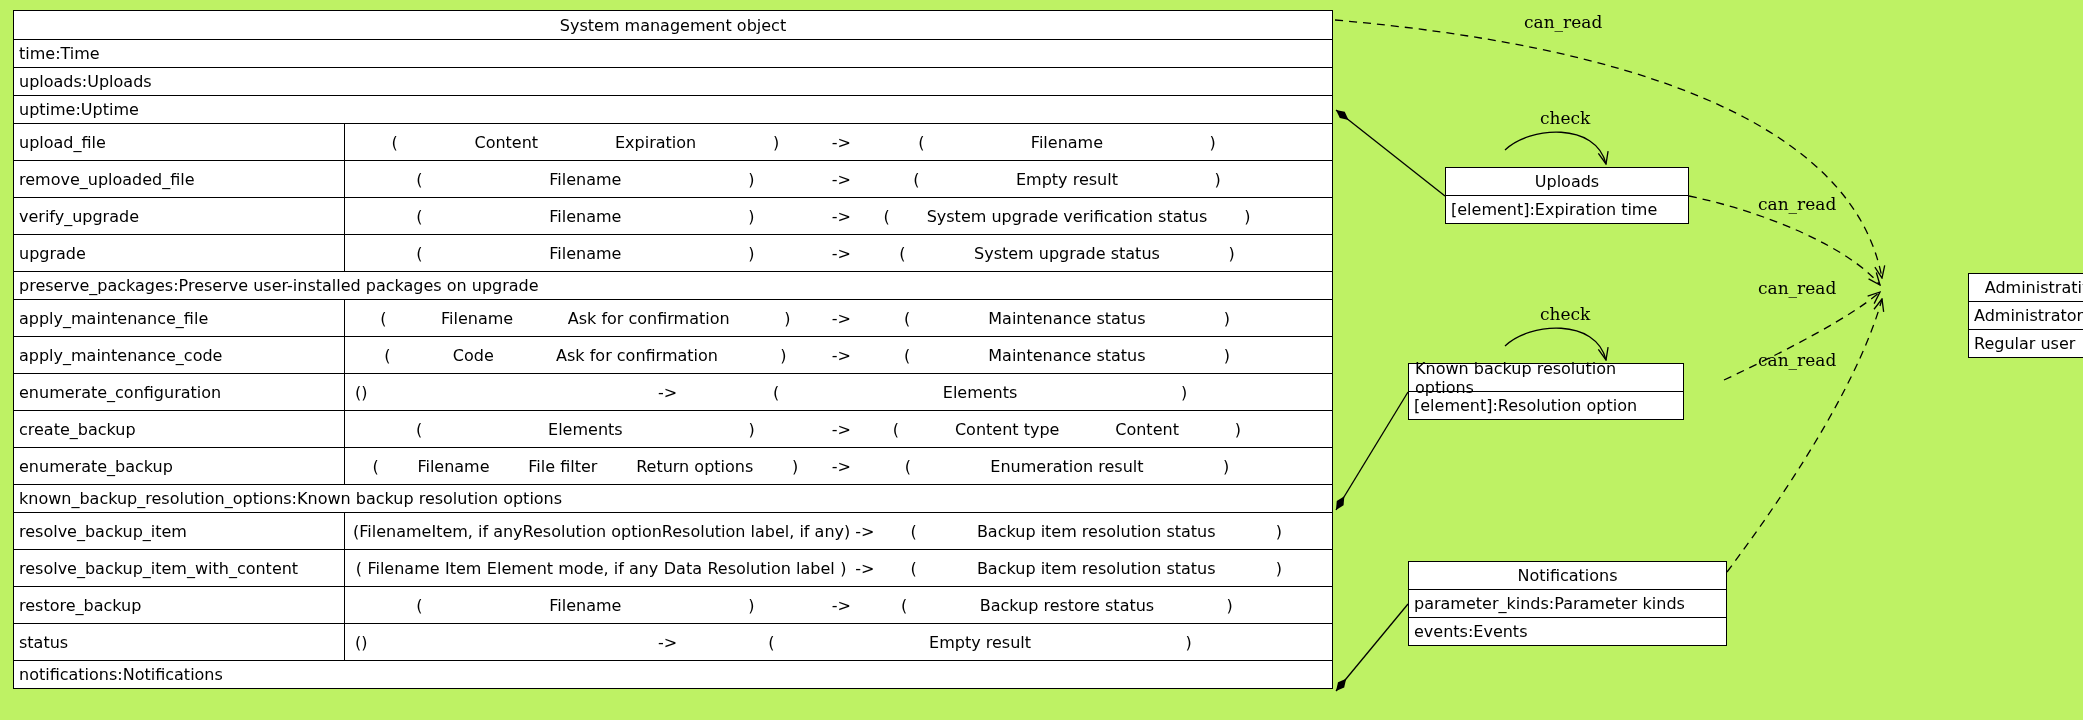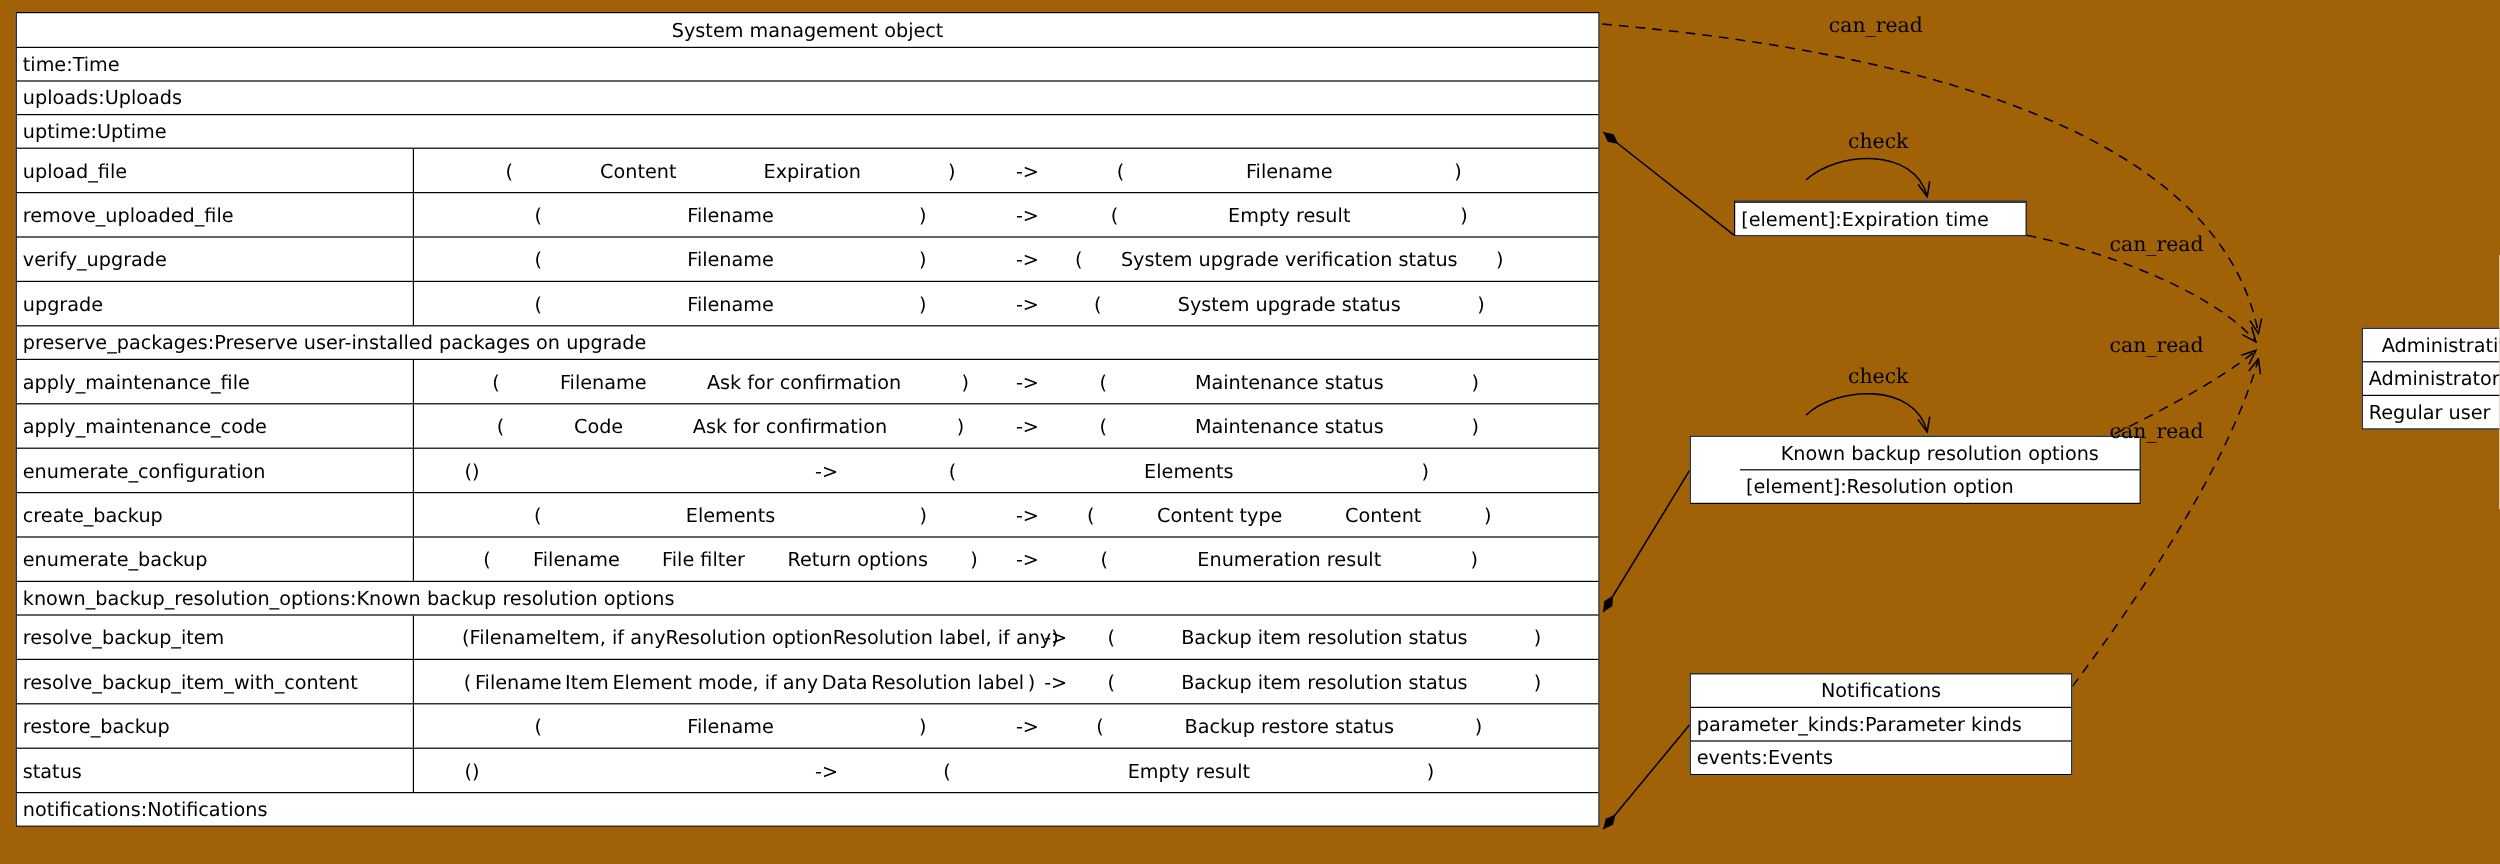--- a/index.html
+++ b/index.html
@@ -1,42 +1,42 @@
 <!DOCTYPE html>
 <html><head>
 <meta charset="utf-8">
 <style>
   html,body{margin:0;padding:0;background:#ffffff;}
-  .canvas{position:relative;width:2083px;height:720px;background:#a16207;
+  .canvas{position:relative;width:2083px;height:720px;background:#bef264;
           font-family:"DejaVu Sans",sans-serif;font-size:16px;color:#000;overflow:hidden;}
   .svg-overlay{position:absolute;left:0;top:0;pointer-events:none;}
 
   
   .main-table{position:absolute;left:13px;top:10px;width:1320px;border:1px solid #000;background:#fff;box-sizing:border-box;}
   .trow{border-top:1px solid #000;display:flex;align-items:stretch;box-sizing:border-box;}
   .trow:first-child{border-top:none;}
   .thead{height:28px;display:flex;align-items:center;justify-content:center;}
   .row-attr{height:28px;display:flex;align-items:center;padding-left:5px;}
-  .row-method{height:37px;gap:32px;}
+  .row-method{height:37px;}
   .cell-name{width:331px;border-right:1px solid #000;display:flex;align-items:center;padding-left:5px;box-sizing:border-box;flex:none;}
   .cell-sig{flex:1;display:flex;align-items:center;padding:0 8px;min-width:0;}
   .grp{display:flex;flex:1.15;justify-content:space-around;align-items:center;min-width:0;}
   .grp.results{flex:1;margin-right:55px;}
   .g-empty{flex:0.5;justify-content:flex-start;padding-left:2px;}
   .arrow-tok{margin:0 14px;white-space:nowrap;}
   .tok{white-space:nowrap;}
   .row-tight .grp.results{margin-right:12px;}
   .row-tight .arrow-tok{margin:0 6px;}
 
   
   .node{position:absolute;background:#fff;border:1px solid #000;box-sizing:border-box;}
   .nhead{height:27px;display:flex;align-items:center;justify-content:center;padding:0 6px;}
   .nrow{height:27px;border-top:1px solid #000;display:flex;align-items:center;padding:0 5px;}
   .node-uploads{left:1445px;top:167px;width:244px;}
-  .node-known{left:1408px;top:363px;width:376px;padding-left:41px;}
+  .node-known{left:1408px;top:363px;width:276px;}
   .node-notifications{left:1408px;top:561px;width:319px;}
   .node-admin{left:1968px;top:273px;width:190px;}
   .node-admin .nhead{justify-content:center;}
 
   
   .edge-label{position:absolute;font-family:"DejaVu Serif",serif;font-size:17px;white-space:nowrap;}
   .lbl-can-read-top{left:1524px;top:12px;}
   .lbl-check-uploads{left:1540px;top:108px;}
   .lbl-can-read-uploads{left:1758px;top:194px;}
   .lbl-can-read-admin{left:1758px;top:278px;}
@@ -325,20 +325,21 @@
         </span>
       </div>
     </div>
 
     <div class="trow row-attr">
       <span class="tok">notifications:Notifications</span>
     </div>
   </div>
 
   <div class="node node-uploads">
+    <div class="nhead">Uploads</div>
     <div class="nrow">[element]:Expiration time</div>
   </div>
 
   <div class="node node-known">
     <div class="nhead">Known backup resolution options</div>
     <div class="nrow">[element]:Resolution option</div>
   </div>
 
   <div class="node node-notifications">
     <div class="nhead">Notifications</div>

